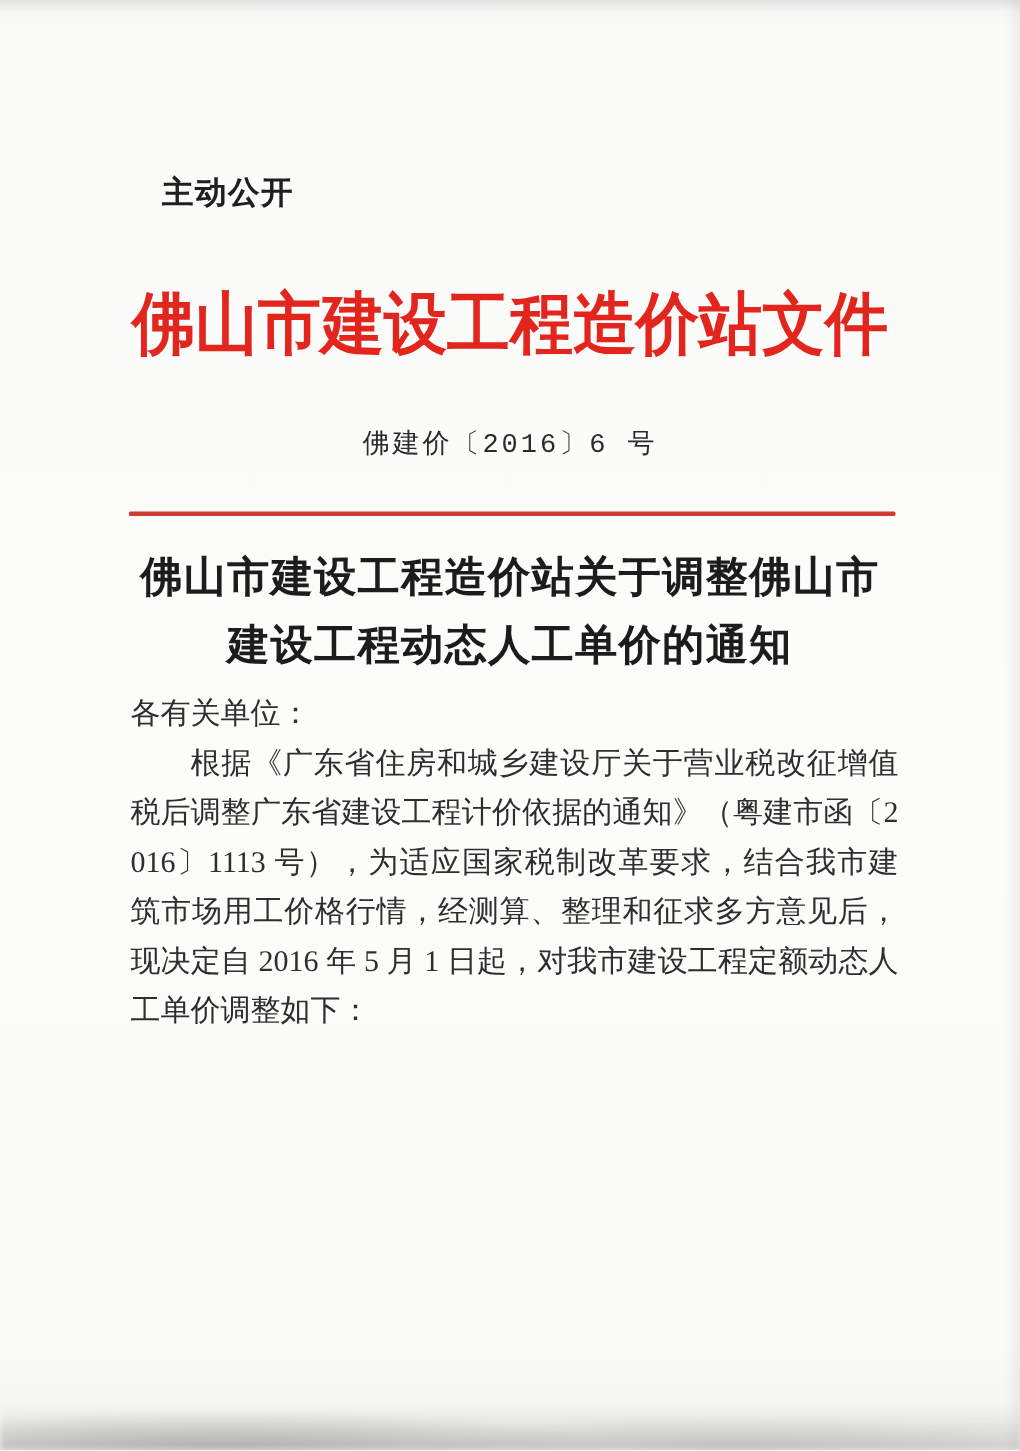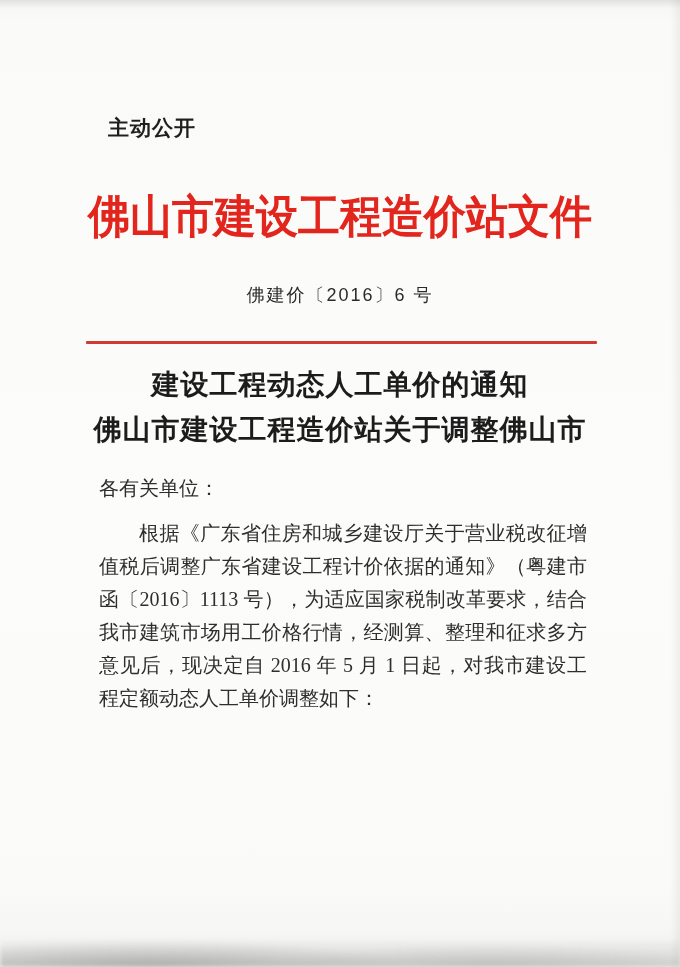--- a/index.html
+++ b/index.html
@@ -73,21 +73,21 @@
     transform: scaleY(1.08);
     transform-origin: center top;
     white-space: nowrap;
   }
 
   .doc-number {
     position: absolute;
     left: 0; right: 0;
     top: 283px;
     text-align: center;
-    font-family: Liberation Sans, sans-serif;
+    font-family: Liberation Mono, monospace;
     font-size: 18px;
     color: #2b2b2b;
     letter-spacing: 2px;
   }
 
   .red-divider {
     position: absolute;
     left: 86px;
     top: 341px;
     width: 511px;
@@ -115,21 +115,21 @@
     left: 87px;
     top: 460px;
     width: 512px;
     font-family: "Liberation Serif", "DejaVu Serif", serif;
     font-size: 20px;
     line-height: 33px;
     color: #2e2e2e;
     text-align: justify;
   }
   .body-text p {
-    margin: 12px;
+    margin: 0;
     text-indent: 2em;
     word-break: break-all;
   }
   .body-text p.salutation {
     text-indent: 0;
   }
 </style>
 </head>
 <body>
 
@@ -139,22 +139,22 @@
 
   <div class="classification">主动公开</div>
 
   <div class="letterhead-title">佛山市建设工程造价站文件</div>
 
   <div class="doc-number">佛建价〔2016〕6 号</div>
 
   <div class="red-divider"></div>
 
   <div class="notice-title">
+    <div>佛山市建设工程造价站关于调整佛山市</div>
     <div>建设工程动态人工单价的通知</div>
-    <div>佛山市建设工程造价站关于调整佛山市</div>
   </div>
 
   <div class="body-text">
     <p class="salutation">各有关单位：</p>
     <p>根据《广东省住房和城乡建设厅关于营业税改征增值税后调整广东省建设工程计价依据的通知》（粤建市函〔2016〕1113 号），为适应国家税制改革要求，结合我市建筑市场用工价格行情，经测算、整理和征求多方意见后，现决定自 2016 年 5 月 1 日起，对我市建设工程定额动态人工单价调整如下：</p>
   </div>
 
   <div class="scan-right-edge"></div>
   <div class="scan-bottom-edge"></div>
 

